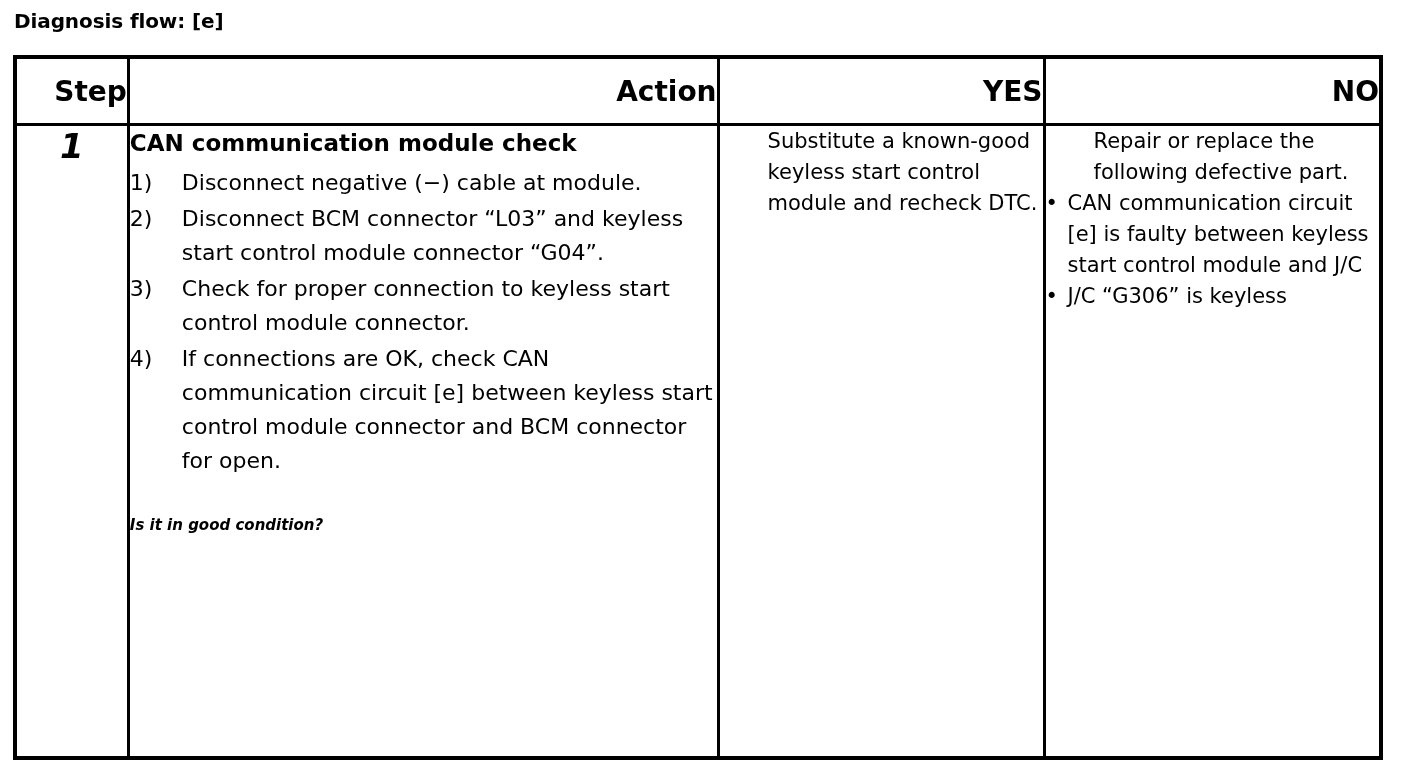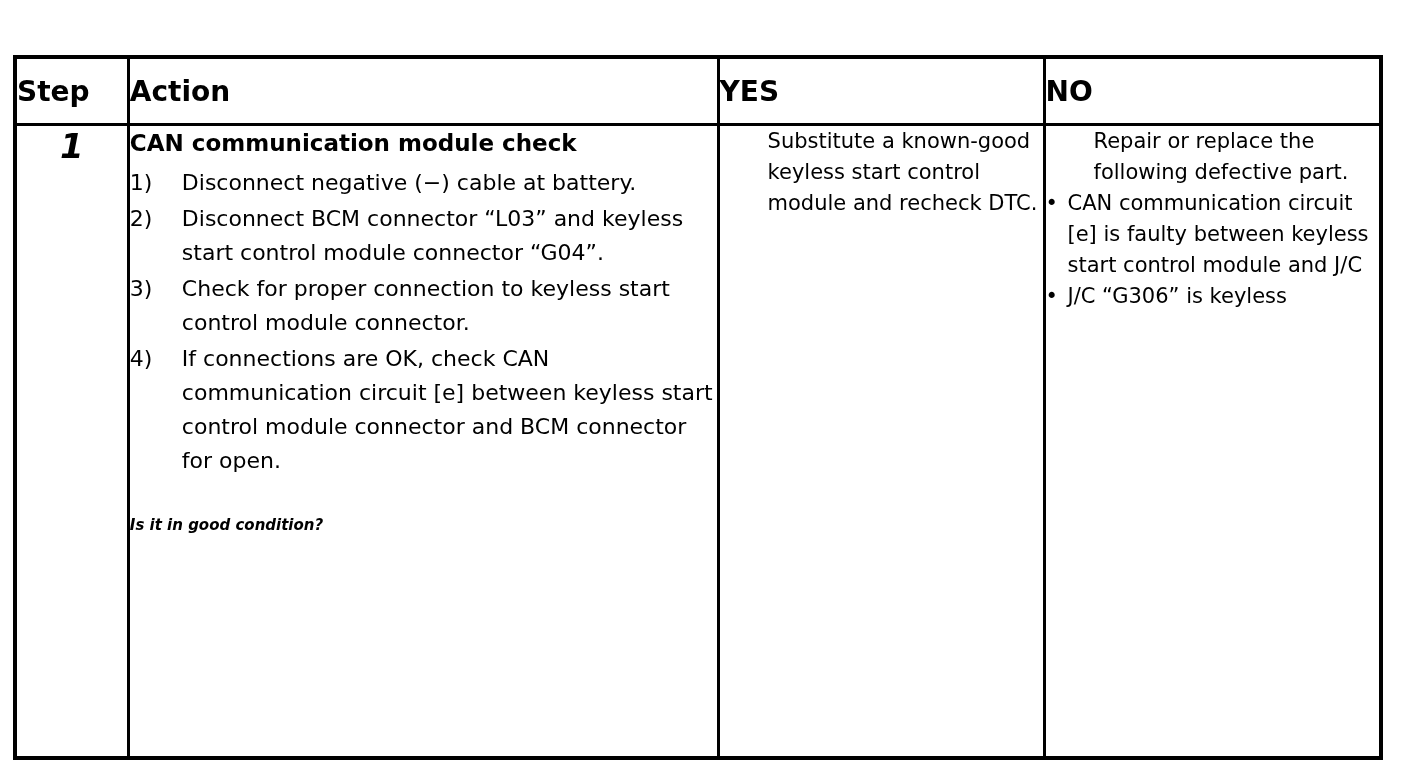--- a/index.html
+++ b/index.html
@@ -57,21 +57,21 @@
   .flow-table th {
     border: 3px solid #000000;
     vertical-align: top;
     padding: 0;
     background: #ffffff;
   }
 
   
   .hdr-row th {
     height: 64px;
-    text-align: left;
+    text-align: right;
     vertical-align: middle;
     font-size: 28px;
     font-weight: bold;
     letter-spacing: 0px;
   }
 
   
   .cell-step {
     text-align: center;
     vertical-align: top;
@@ -150,20 +150,21 @@
     top: 0;
     font-size: 21px;
     line-height: 31px;
   }
 </style>
 </head>
 <body>
 
 <div class="page">
 
+  <div class="page-title">Diagnosis flow: [e]</div>
 
   <table class="flow-table">
     <colgroup>
       <col class="c-step">
       <col class="c-action">
       <col class="c-yes">
       <col class="c-no">
     </colgroup>
     <thead>
       <tr class="hdr-row">
@@ -179,21 +180,21 @@
         <td class="cell-step">
           <div class="step-number">1</div>
         </td>
 
         <td class="cell-action">
           <div class="action-heading">CAN communication module check</div>
 
           <ol class="action-list">
             <li>
               <span class="marker">1)</span>
-              <span>Disconnect negative (−) cable at battery.</span>
+              <span>Disconnect negative (−) cable at module.</span>
             </li>
             <li>
               <span class="marker">2)</span>
               <span>Disconnect BCM connector “L03” and keyless start control module connector “G04”.</span>
             </li>
             <li>
               <span class="marker">3)</span>
               <span>Check for proper connection to keyless start control module connector.</span>
             </li>
             <li>

